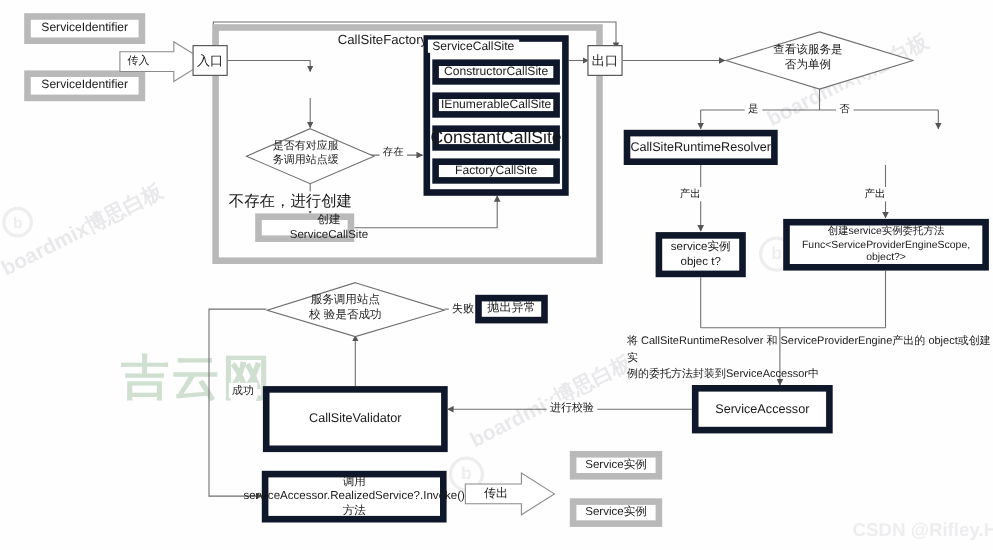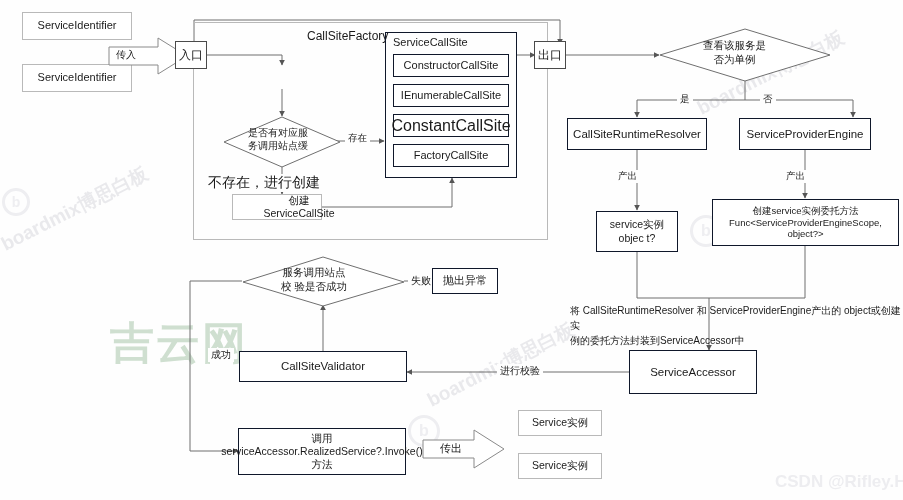--- a/index.html
+++ b/index.html
@@ -2,21 +2,21 @@
 <html><head>
 <meta charset="utf-8">
 <style>
   html,body{margin:0;padding:0;background:#fff;}
   body{width:903px;height:500px;overflow:hidden;
        font-family:"Liberation Sans","DejaVu Sans",sans-serif;}
   #stage{position:relative;width:903px;height:500px;background:#fefefe;}
   svg#wires{position:absolute;left:0;top:0;width:903px;height:500px;pointer-events:none;}
 
   .node{position:absolute;box-sizing:border-box;display:flex;align-items:center;
-        justify-content:center;text-align:center;background:#fff;border:1px solid #0f172a;
+        justify-content:center;text-align:center;background:#fff;border:6px solid #0f172a;
         color:#1a1a1a;line-height:1.25;}
   .node.soft{border-color:#b9b9b9;}
   .node.thick{border-color:#4a4a4a;border-width:1.3px;}
   .lbl{position:absolute;color:#1a1a1a;background:transparent;white-space:nowrap;}
   .lbl.chip{background:#fefefe;padding:0 3px;}
   .multiline{white-space:pre-line;}
   .grp-title{position:absolute;color:#1a1a1a;background:#fefefe;padding:0 4px;}
 
   .wm{position:absolute;color:#e9e9ec;font-weight:600;pointer-events:none;
       white-space:nowrap;user-select:none;}
@@ -154,23 +154,20 @@
   </svg>
   <div class="lbl multiline" style="left:703px;top:38px;font-size:10.5px;line-height:1.35;text-align:center;">查看该服务是
 否为单例</div>
 
   <div class="lbl chip" style="left:677px;top:93px;font-size:9.5px;">是</div>
   <div class="lbl chip" style="left:760px;top:93px;font-size:9.5px;">否</div>
 
   <div class="node" style="left:567px;top:118px;width:140px;height:32px;font-size:11.5px;">
     <span>CallSiteRuntimeResolver</span>
   </div>
-  <div class="node" style="left:739px;top:118px;width:132px;height:32px;font-size:11.5px;">
-    <span>ServiceProviderEngine</span>
-  </div>
 
   <div class="lbl chip" style="left:615px;top:170px;font-size:9.5px;">产出</div>
   <div class="lbl chip" style="left:783px;top:170px;font-size:9.5px;">产出</div>
 
   <div class="node multiline" style="left:596px;top:211px;width:82px;height:41px;font-size:10.5px;">
     <span>service实例
 objec t?</span>
   </div>
 
   <div class="node multiline" style="left:712px;top:199px;width:187px;height:47px;font-size:9.5px;">
@@ -193,21 +190,21 @@
   <div class="lbl multiline" style="left:281px;top:265px;font-size:10.5px;line-height:1.35;text-align:center;">服务调用站点
 校 验是否成功</div>
 
   <div class="lbl chip" style="left:408px;top:274px;font-size:10px;">失败</div>
   <div class="lbl chip" style="left:168px;top:348px;font-size:10px;margin-left:40px;">成功</div>
 
   <div class="node" style="left:432px;top:268px;width:66px;height:26px;font-size:11px;">
     <span>抛出异常</span>
   </div>
 
-  <div class="node" style="left:239px;top:351px;width:168px;height:31px;font-size:11.5px;">
+  <div class="node" style="left:239px;top:351px;width:168px;height:60px;font-size:11.5px;">
     <span>CallSiteValidator</span>
   </div>
 
   <div class="node" style="left:238px;top:428px;width:168px;height:47px;font-size:10.5px;padding:0 6px;">
     <span>调用 serviceAccessor.RealizedService?.Invoke()方法</span>
   </div>
 
   <svg style="position:absolute;left:422px;top:428px;width:84px;height:42px;">
     <path d="M1,12 L52,12 L52,2 L82,21 L52,40 L52,30 L1,30 Z" fill="#ffffff" stroke="#8a8a8a" stroke-width="1"></path>
   </svg>

